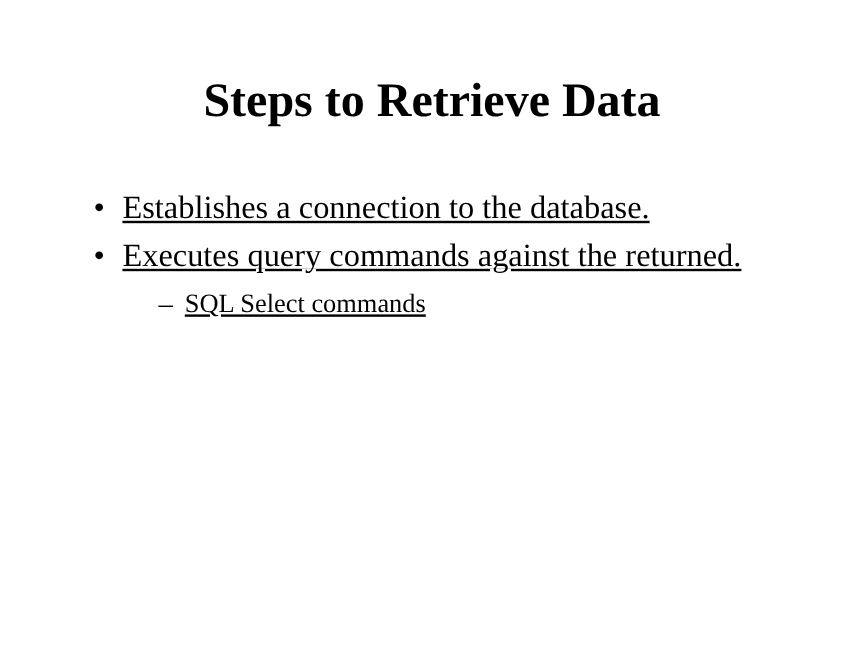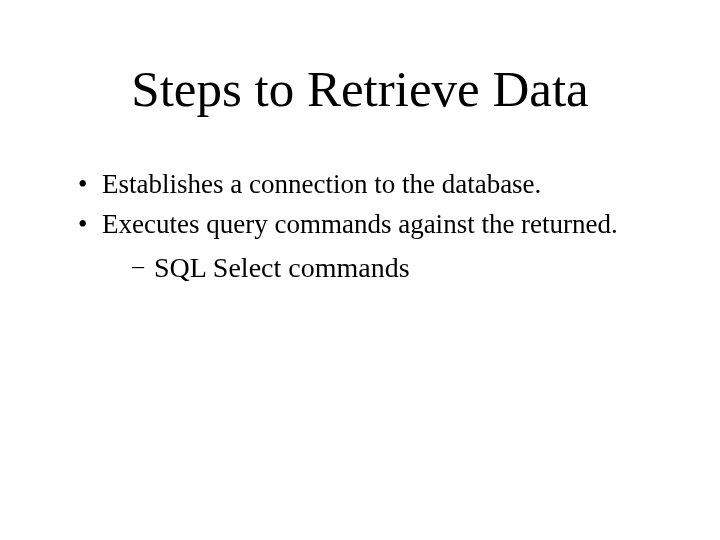--- a/index.html
+++ b/index.html
@@ -15,51 +15,52 @@
       color: #000000;
       overflow: hidden;
     }
     .slide {
       width: 100%;
       height: 100%;
       padding: 50px 60px 0 60px;
     }
     .title {
       text-align: center;
-      font-size: 51px;
-      font-weight: normal;
+      font-size: 40px;
+      font-weight: bold;
       margin-bottom: 48px;
       margin-top: 10px;
     }
     ul.top-list {
       list-style: none;
       padding-left: 18px;
     }
     ul.top-list > li {
       font-size: 27px;
       line-height: 1.35;
       margin-bottom: 4px;
       position: relative;
       padding-left: 24px;
+      text-decoration: underline;
     }
     ul.top-list > li::before {
       content: "•";
       position: absolute;
       left: 0;
       top: 0;
       font-size: 27px;
     }
     ul.sub-list {
       list-style: none;
       padding-left: 30px;
       margin-top: 6px;
       margin-bottom: 8px;
     }
     ul.sub-list > li {
-      font-size: 28px;
+      font-size: 22px;
       line-height: 1.35;
       position: relative;
       padding-left: 22px;
     }
     ul.sub-list > li::before {
       content: "–";
       position: absolute;
       left: 0;
       top: 0;
       font-size: 24px;

